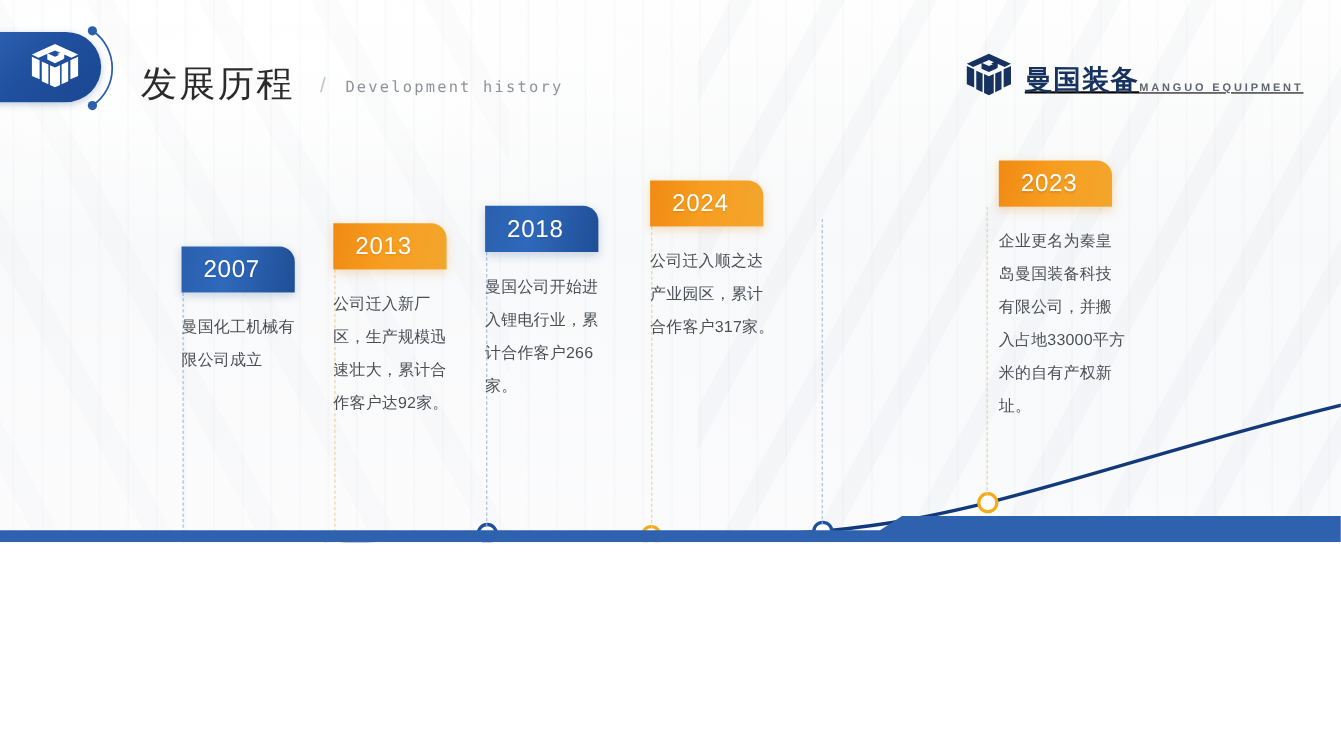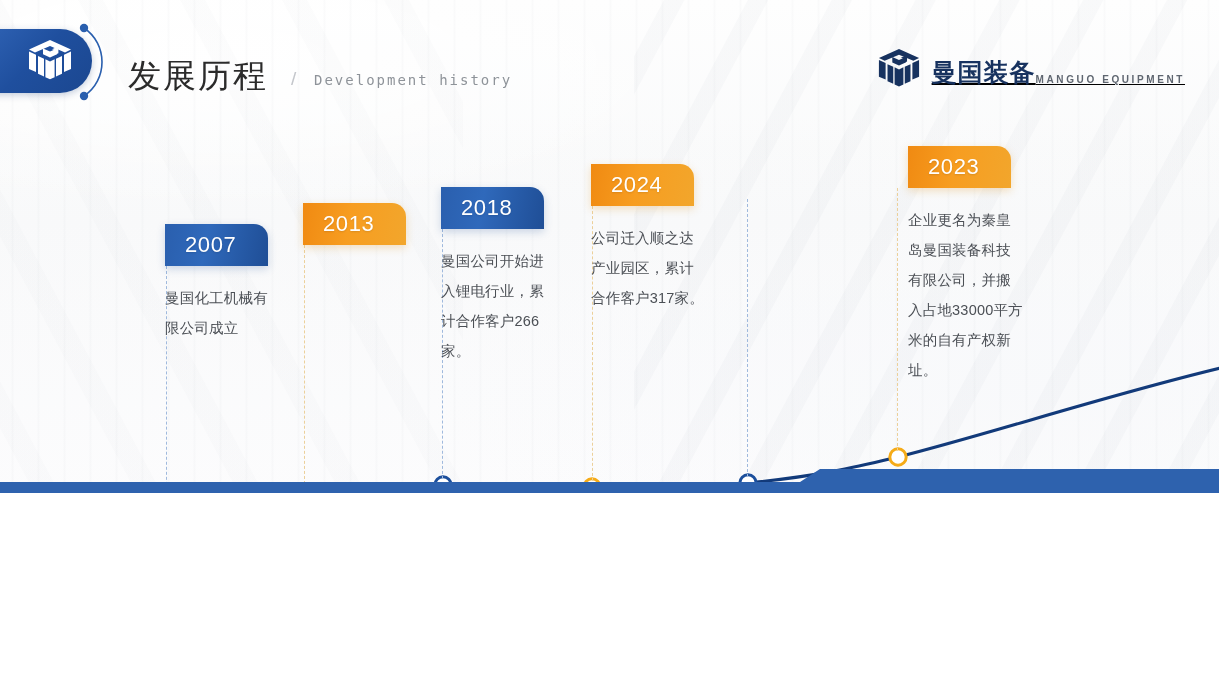--- a/index.html
+++ b/index.html
@@ -309,20 +309,21 @@
   <div class="connector blue" style="left:747px; top:199px; height:278px;"></div>
   <div class="connector orange" style="left:897px; top:188px; height:263px;"></div>
 
   <div class="milestone" style="left:165px; top:224px;">
     <div class="year-badge blue">2007</div>
     <div class="desc">曼国化工机械有限公司成立</div>
   </div>
 
   <div class="milestone" style="left:303px; top:203px;">
     <div class="year-badge orange">2013</div>
+    <div class="desc">公司迁入新厂区，生产规模迅速壮大，累计合作客户达92家。</div>
   </div>
 
   <div class="milestone" style="left:441px; top:187px;">
     <div class="year-badge blue">2018</div>
     <div class="desc">曼国公司开始进入锂电行业，累计合作客户266家。</div>
   </div>
 
   <div class="milestone" style="left:591px; top:164px;">
     <div class="year-badge orange">2024</div>
     <div class="desc">公司迁入顺之达产业园区，累计合作客户317家。</div>

